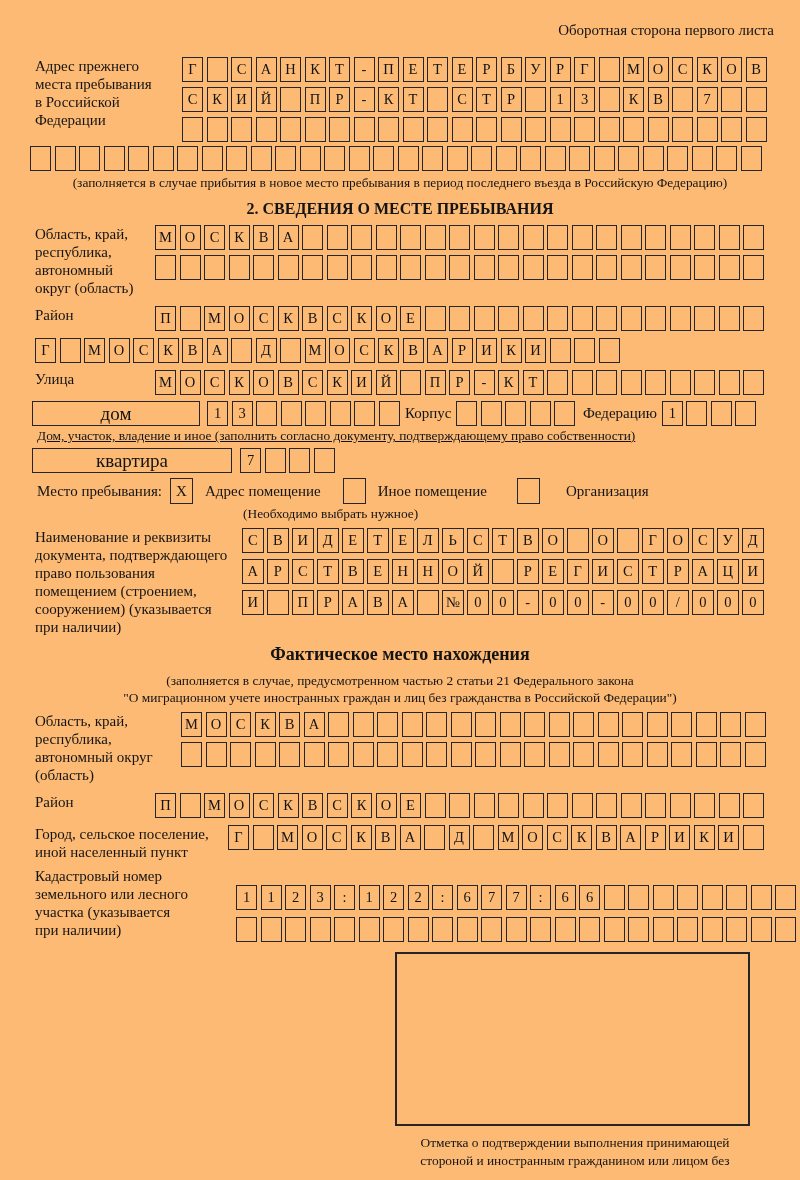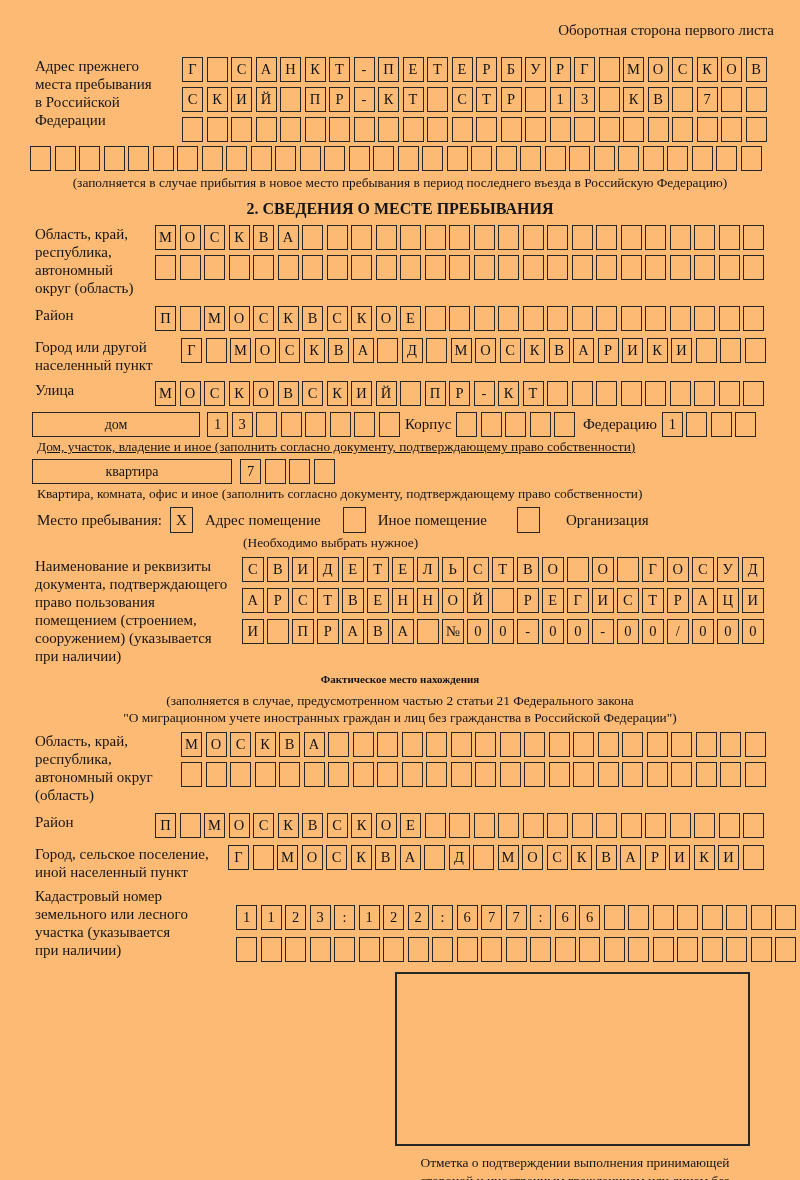--- a/index.html
+++ b/index.html
@@ -15,24 +15,24 @@
   .cell{box-sizing:border-box;flex:none;display:inline-flex;align-items:center;justify-content:center;
         width:21px;height:25px;border:1.6px solid #262626;margin-right:3.5px;
         font-size:14.5px;line-height:1;}
   .gaprow{margin-bottom:5px;}
 
   .wide .cell{width:21.5px;}
 
   .note{font-size:13.4px;}
   .cnote{text-align:center;font-size:13.4px;}
   .title{text-align:center;font-weight:bold;font-size:16px;}
-  .subtitle{text-align:center;font-weight:bold;font-size:11px;}
+  .subtitle{text-align:center;font-weight:bold;font-size:18px;}
 
   .label-box{box-sizing:border-box;flex:none;border:1.6px solid #262626;height:25px;
-             display:flex;align-items:center;justify-content:center;font-size:14px;}
+             display:flex;align-items:center;justify-content:center;font-size:19px;}
   .inline-lbl{font-size:15px;flex:none;align-self:center;}
 
   .cb{box-sizing:border-box;flex:none;width:23px;height:26px;border:1.6px solid #262626;
       display:inline-flex;align-items:center;justify-content:center;font-size:15px;}
 
   .conf-box{box-sizing:border-box;margin:10px 0 0 395px;width:355px;height:174px;border:2px solid #262626;}
   .conf-caption{margin:8px 0 0 340px;width:470px;text-align:center;font-size:13.4px;line-height:18px;}
 </style>
 </head>
 <body>
@@ -251,22 +251,20 @@
         <span class="cell"></span>
         <span class="cell"></span>
         <span class="cell"></span>
         <span class="cell"></span>
         <span class="cell"></span>
         <span class="cell"></span>
       </div>
   </div>
 
   <div class="frow" style="margin-top:7px;">
-    <div class="flabel" style="width:146px;">Город или другой
-населенный пункт</div>
     <div class="cells">
         <span class="cell">Г</span>
         <span class="cell"></span>
         <span class="cell">М</span>
         <span class="cell">О</span>
         <span class="cell">С</span>
         <span class="cell">К</span>
         <span class="cell">В</span>
         <span class="cell">А</span>
         <span class="cell"></span>
@@ -351,21 +349,20 @@
 
   <div class="frow" style="margin:4px 0 0 32px;">
     <div class="label-box" style="width:200px;margin-right:8px;">квартира</div>
     <div class="cells">
         <span class="cell">7</span>
         <span class="cell"></span>
         <span class="cell"></span>
         <span class="cell"></span>
       </div>
   </div>
-  <div class="note" style="margin:2px 0 0 37px;">Квартира, комната, офис и иное (заполнить согласно документу, подтверждающему право собственности)</div>
 
   <div class="frow" style="margin:5px 0 0 37px;align-items:center;">
     <div class="inline-lbl">Место пребывания:</div>
     <div class="cb" style="margin-left:8px;">X</div>
     <div class="inline-lbl" style="margin-left:12px;">Адрес помещение</div>
     <div class="cb" style="margin-left:22px;"></div>
     <div class="inline-lbl" style="margin-left:12px;">Иное помещение</div>
     <div class="cb" style="margin-left:30px;"></div>
     <div class="inline-lbl" style="margin-left:26px;">Организация</div>
   </div>

